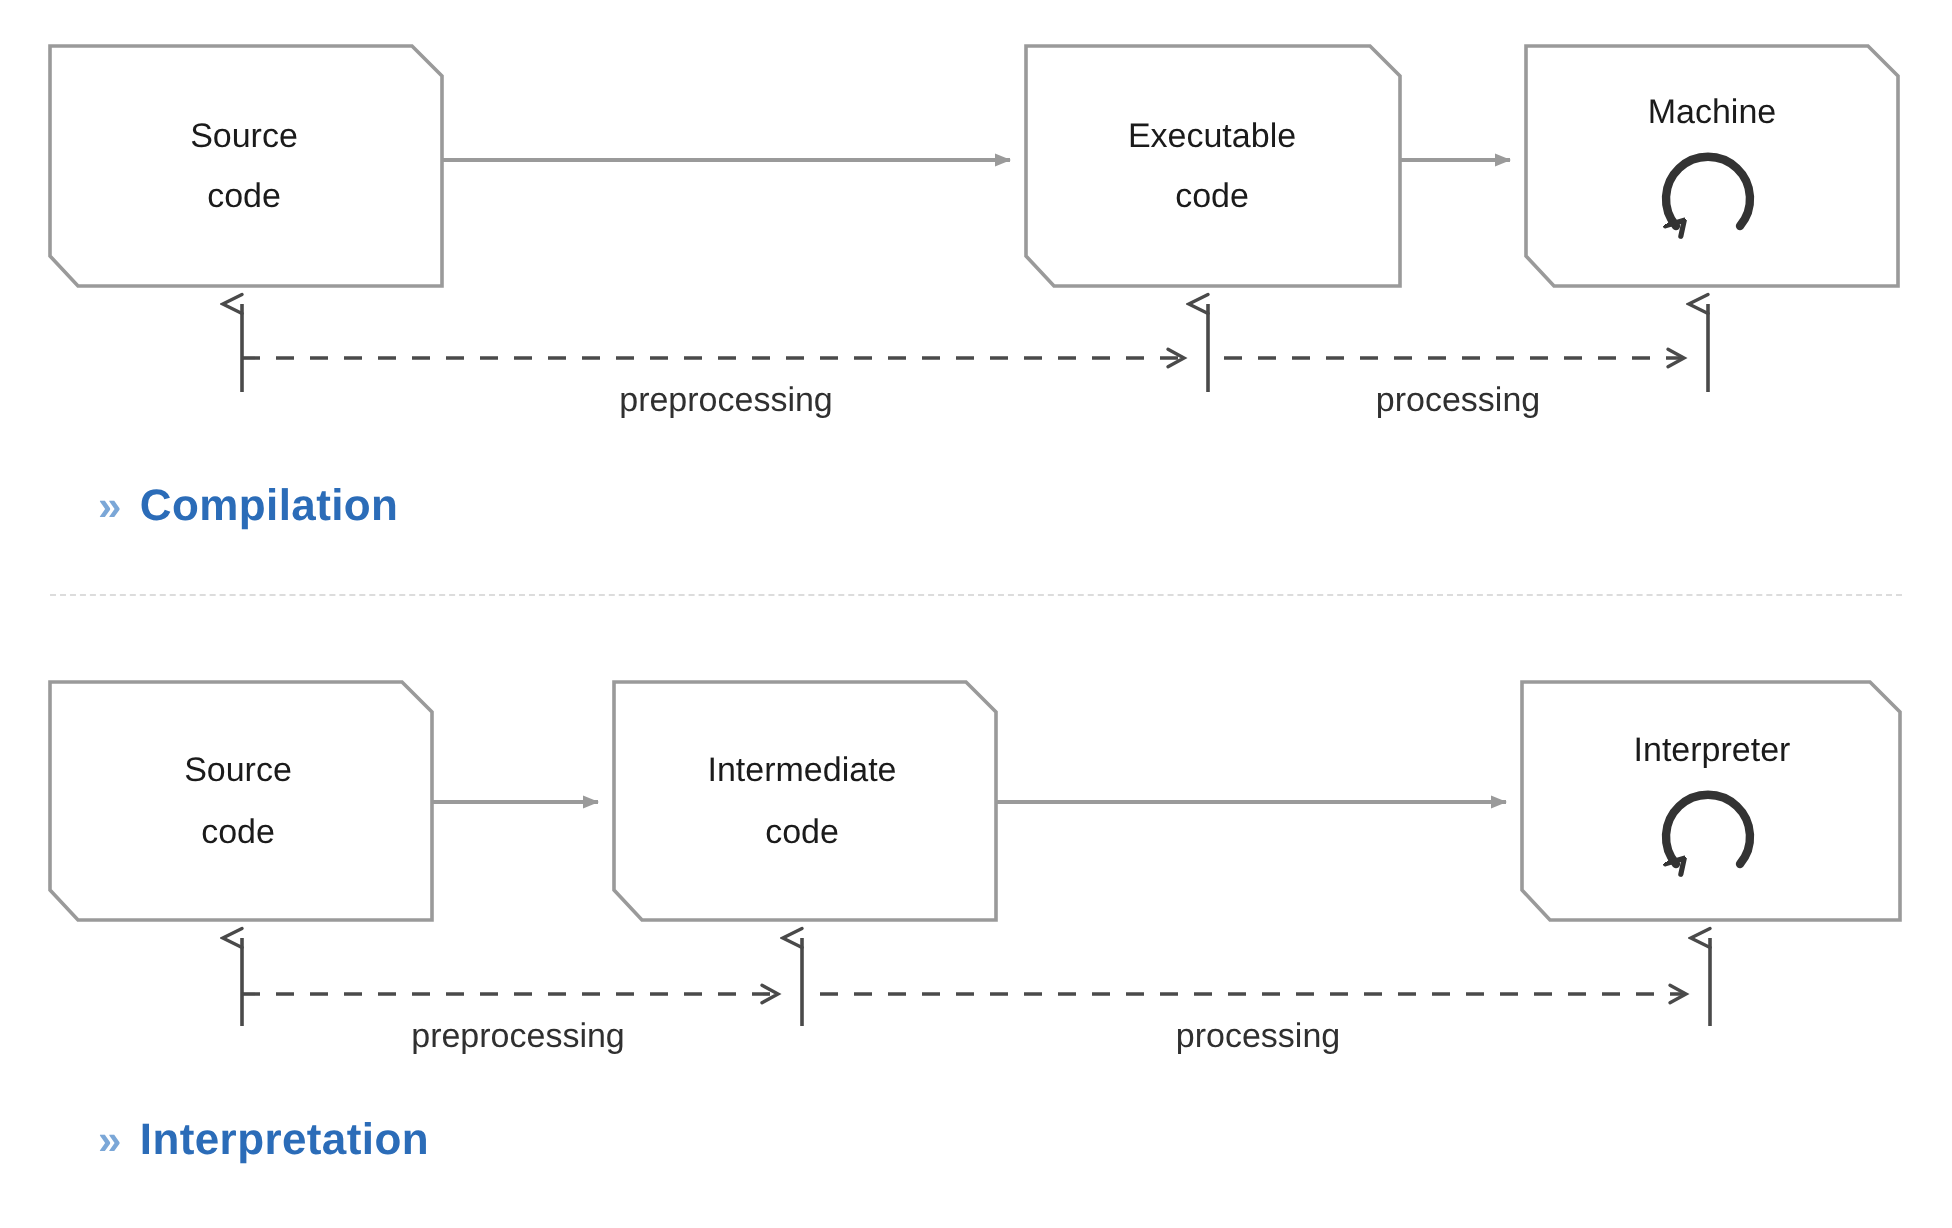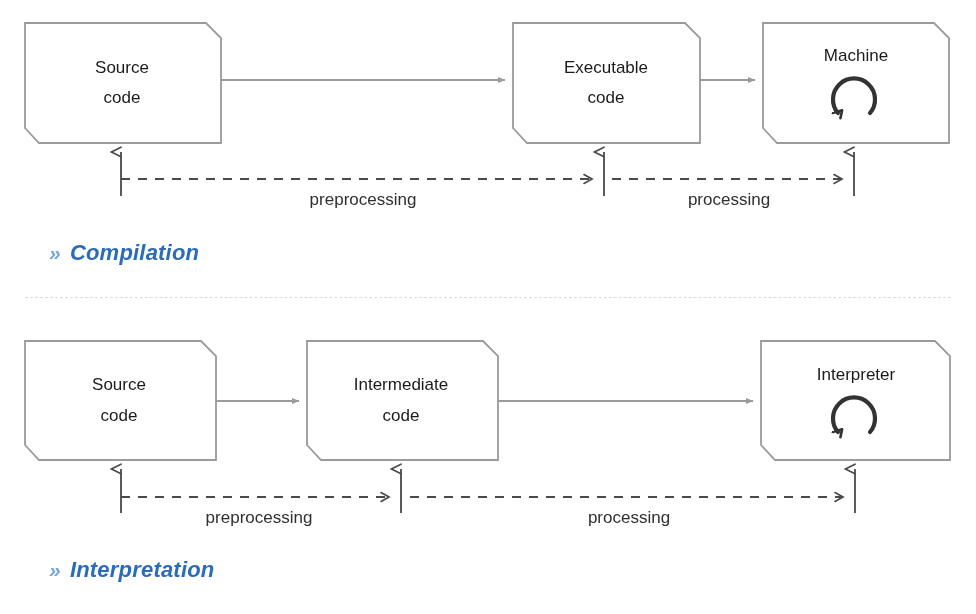--- a/index.html
+++ b/index.html
@@ -41,21 +41,20 @@
     dominant-baseline: middle;
   }
   .section-caption {
     position: absolute;
     font-family: "Liberation Sans", sans-serif;
     font-size: 22px;
     font-weight: bold;
     color: #2b6cb8;
     letter-spacing: 0.2px;
     white-space: nowrap;
-    font-style: italic;
   }
   .section-caption .chev {
     color: #7ba7d7;
     font-weight: bold;
     margin-right: 9px;
     font-size: 21px;
   }
   .divider {
     position: absolute;
     left: 25px;

